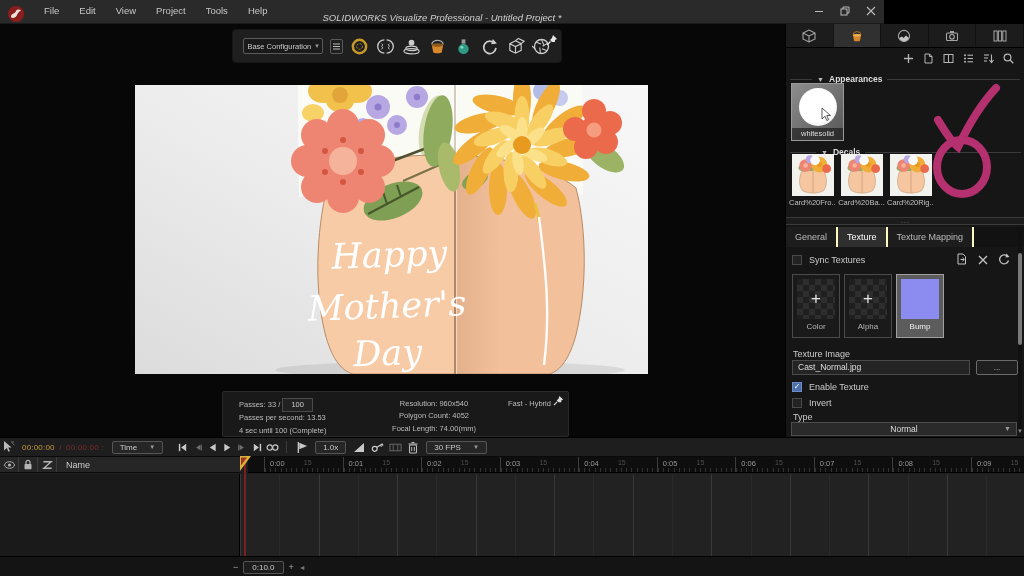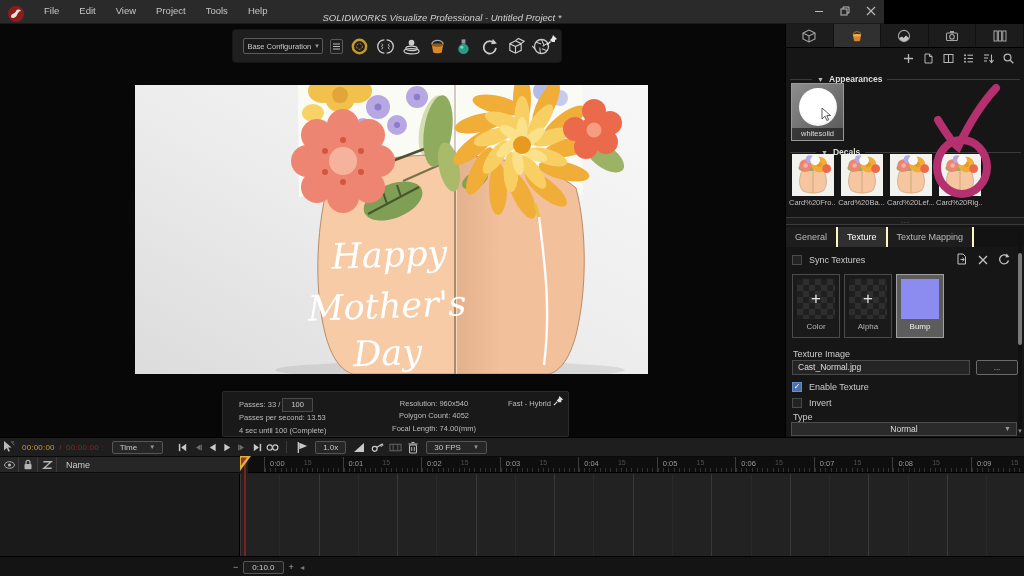--- a/index.html
+++ b/index.html
@@ -546,37 +546,20 @@
           <circle cx="13" cy="11" r="2.2" fill="#f6b39b"></circle>
           <circle cx="26" cy="10" r="7.5" fill="#f0ad38"></circle>
           <circle cx="26" cy="10" r="2.5" fill="#e89a1e"></circle>
           <circle cx="17" cy="5" r="3.8" fill="#b7a7e3"></circle>
           <circle cx="33" cy="14" r="4.2" fill="#ec6a4c"></circle>
           <circle cx="22" cy="6" r="4.6" fill="#fafafa"></circle>
         </svg>
         <div class="decal-label">Card%20Ba...</div>
       </div>
 
-      <div class="decal-tile">
-        <svg viewBox="0 0 40 40">
-          <rect width="40" height="40" fill="#f2f2ee"></rect>
-          <path d="M9,17 C14,13 26,13 31,17 C34,25 33,31 30,35 C24,38 16,38 10,35 C7,31 6,25 9,17 Z" fill="#f5c6a0" stroke="#c59b76" stroke-width="0.6"></path>
-          <line x1="20" y1="14" x2="20" y2="37" stroke="#c59b76" stroke-width="0.7"></line>
-          <ellipse cx="19" cy="13" rx="5" ry="3" transform="rotate(-20 19 13)" fill="#8fab5e"></ellipse>
-          <ellipse cx="10" cy="14" rx="4" ry="2.5" transform="rotate(25 10 14)" fill="#93ad62"></ellipse>
-          <circle cx="13" cy="11" r="6" fill="#ee8573"></circle>
-          <circle cx="13" cy="11" r="2.2" fill="#f6b39b"></circle>
-          <circle cx="26" cy="10" r="7.5" fill="#f0ad38"></circle>
-          <circle cx="26" cy="10" r="2.5" fill="#e89a1e"></circle>
-          <circle cx="17" cy="5" r="3.8" fill="#b7a7e3"></circle>
-          <circle cx="33" cy="14" r="4.2" fill="#ec6a4c"></circle>
-          <circle cx="22" cy="6" r="4.6" fill="#fafafa"></circle>
-        </svg>
-        <div class="decal-label">Card%20Lef...</div>
-      </div>
 
       <div class="decal-tile">
         <svg viewBox="0 0 40 40">
           <rect width="40" height="40" fill="#f2f2ee"></rect>
           <path d="M9,17 C14,13 26,13 31,17 C34,25 33,31 30,35 C24,38 16,38 10,35 C7,31 6,25 9,17 Z" fill="#f5c6a0" stroke="#c59b76" stroke-width="0.6"></path>
           <line x1="20" y1="14" x2="20" y2="37" stroke="#c59b76" stroke-width="0.7"></line>
           <ellipse cx="19" cy="13" rx="5" ry="3" transform="rotate(-20 19 13)" fill="#8fab5e"></ellipse>
           <ellipse cx="10" cy="14" rx="4" ry="2.5" transform="rotate(25 10 14)" fill="#93ad62"></ellipse>
           <circle cx="13" cy="11" r="6" fill="#ee8573"></circle>
           <circle cx="13" cy="11" r="2.2" fill="#f6b39b"></circle>

